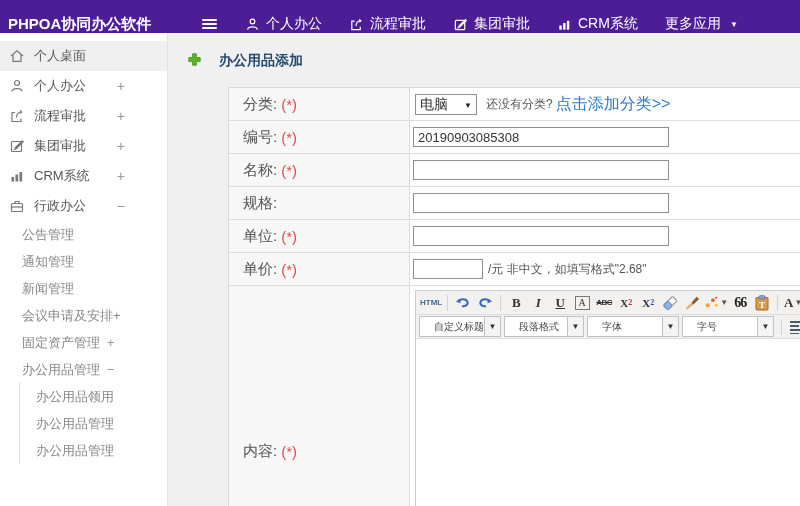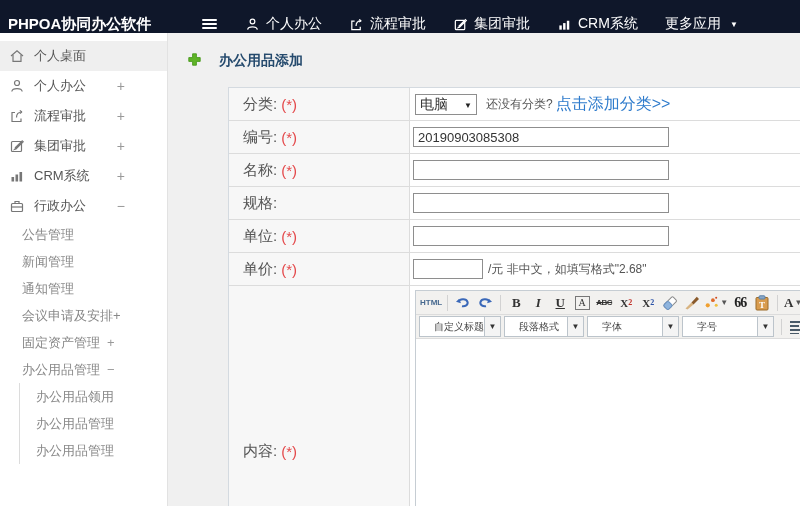--- a/index.html
+++ b/index.html
@@ -6,21 +6,21 @@
   html,body { margin:0; padding:0; }
   body {
     width:800px; height:506px; overflow:hidden; position:relative;
     font-family:"Liberation Sans","DejaVu Sans",sans-serif;
     background:#f0f0f0;
   }
 
   
   .topbar {
     position:absolute; top:0; left:0; right:0; height:48px;
-    background:#0f172a; display:flex; align-items:center; color:#fff;
+    background:#4c1d95; display:flex; align-items:center; color:#fff;
   }
   .brand { font-size:15px; font-weight:bold; padding-left:8px; width:174px; white-space:nowrap; cursor:pointer; }
   .hamburger { margin-left:24px; display:flex; flex-direction:column; gap:2px; cursor:pointer; padding:4px; }
   .hamburger i { display:block; width:15px; height:2px; background:#fff; border-radius:1px; }
   .topnav { display:flex; align-items:center; margin-left:24px; gap:27px; }
   .nav-item { display:flex; align-items:center; gap:6px; font-size:14px; color:#fff; text-decoration:none; cursor:pointer; white-space:nowrap; }
   .nicon { width:15px; height:15px; display:flex; align-items:center; justify-content:center; }
   .caret { font-size:8px; margin-left:3px; }
 
   
@@ -222,24 +222,24 @@
     </span>
     <span>行政办公</span>
     <span class="side-exp">−</span>
   </div>
 
   <div class="submenu">
     <div class="side-sub">
       <span>公告管理</span>
     </div>
     <div class="side-sub">
+      <span>通知管理</span>
+    </div>
+    <div class="side-sub">
       <span>新闻管理</span>
-    </div>
-    <div class="side-sub">
-      <span>通知管理</span>
     </div>
     <div class="side-sub">
       <span>会议申请及安排+</span>
     </div>
     <div class="side-sub">
       <span>固定资产管理</span>
       <span class="sub-exp">+</span>
     </div>
     <div class="side-sub">
       <span>办公用品管理</span>

